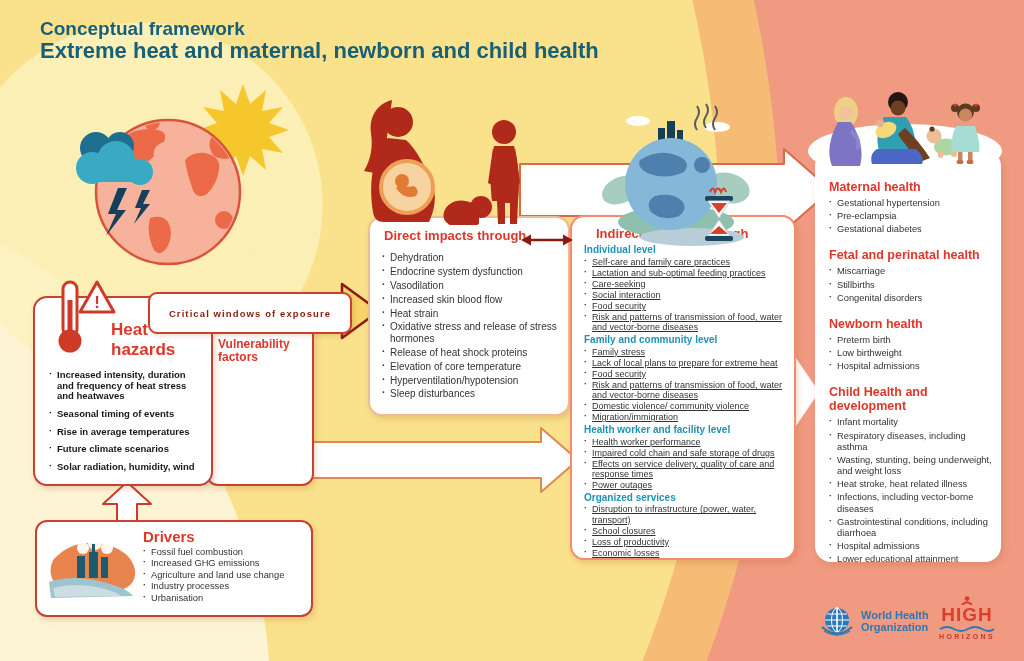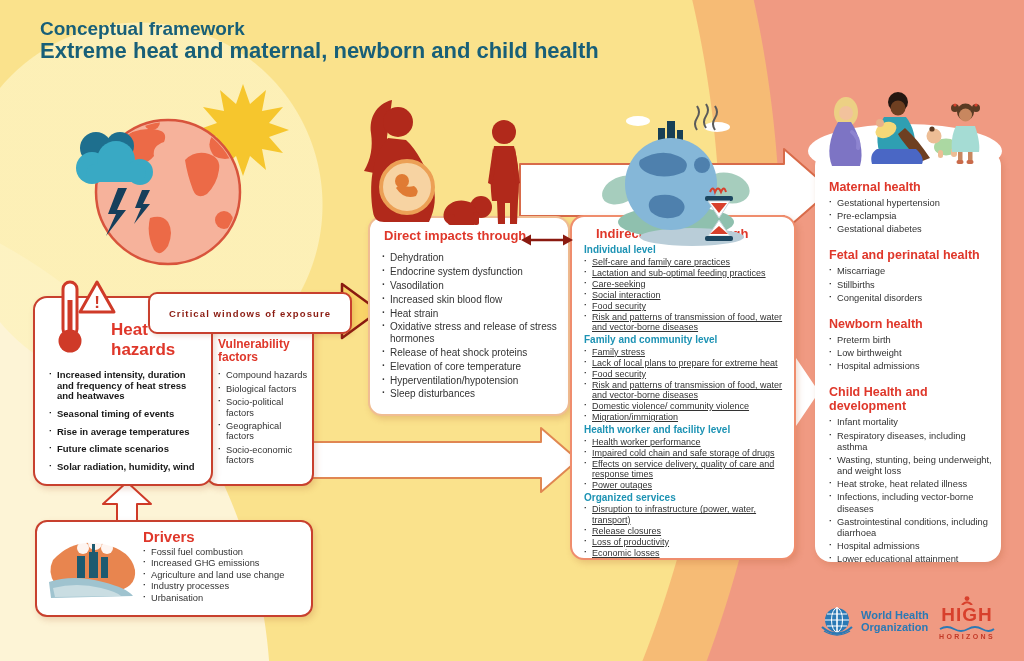--- a/index.html
+++ b/index.html
@@ -125,27 +125,20 @@
         <div class="item">Solar radiation, humidity, wind</div>
       </div>
   </div>
 
   <div class="abs" id="banner">
     <span class="btxt">Critical windows of exposure</span>
   </div>
 
   <div class="abs whitebox" id="vchannel">
     <div class="boxtitle">Vulnerability factors</div>
-    <div class="list">
-        <div class="item">Compound hazards</div>
-        <div class="item">Biological factors</div>
-        <div class="item">Socio-political factors</div>
-        <div class="item">Geographical factors</div>
-        <div class="item">Socio-economic factors</div>
-      </div>
   </div>
 
   <div class="abs whitebox" id="driversbox">
     <svg class="abs" style="left:6px;top:8px;" width="100" height="78" viewBox="0 0 100 78">
       <path d="M10,30 Q30,8 60,14 Q88,20 92,40 Q94,58 70,62 Q30,66 12,54 Q4,42 10,30 Z" fill="#e8854f"></path>
       <circle cx="40" cy="18" r="6" fill="#fff" opacity=".92"></circle>
         <circle cx="52" cy="13" r="7" fill="#fff" opacity=".92"></circle>
         <circle cx="64" cy="18" r="6" fill="#fff" opacity=".92"></circle>
       <rect x="34" y="26" width="8" height="22" fill="#1d5a70"></rect>
         <rect x="46" y="22" width="9" height="26" fill="#1d5a70"></rect>
@@ -204,21 +197,21 @@
         <div class="sec">
           <div class="sec-label">Health worker and facility level</div>
           <div class="item">Health worker performance</div>
           <div class="item">Impaired cold chain and safe storage of drugs</div>
           <div class="item">Effects on service delivery, quality of care and response times</div>
           <div class="item">Power outages</div>
         </div>
         <div class="sec">
           <div class="sec-label">Organized services</div>
           <div class="item">Disruption to infrastructure (power, water, transport)</div>
-          <div class="item">Release closures</div>
+          <div class="item">School closures</div>
           <div class="item">Loss of productivity</div>
           <div class="item">Economic losses</div>
         </div>
       </div>
   </div>
 
   <div class="abs whitebox" id="outcomesbox">
     <div class="secs">
         <div class="sec">
           <div class="sec-label">Maternal health</div>

